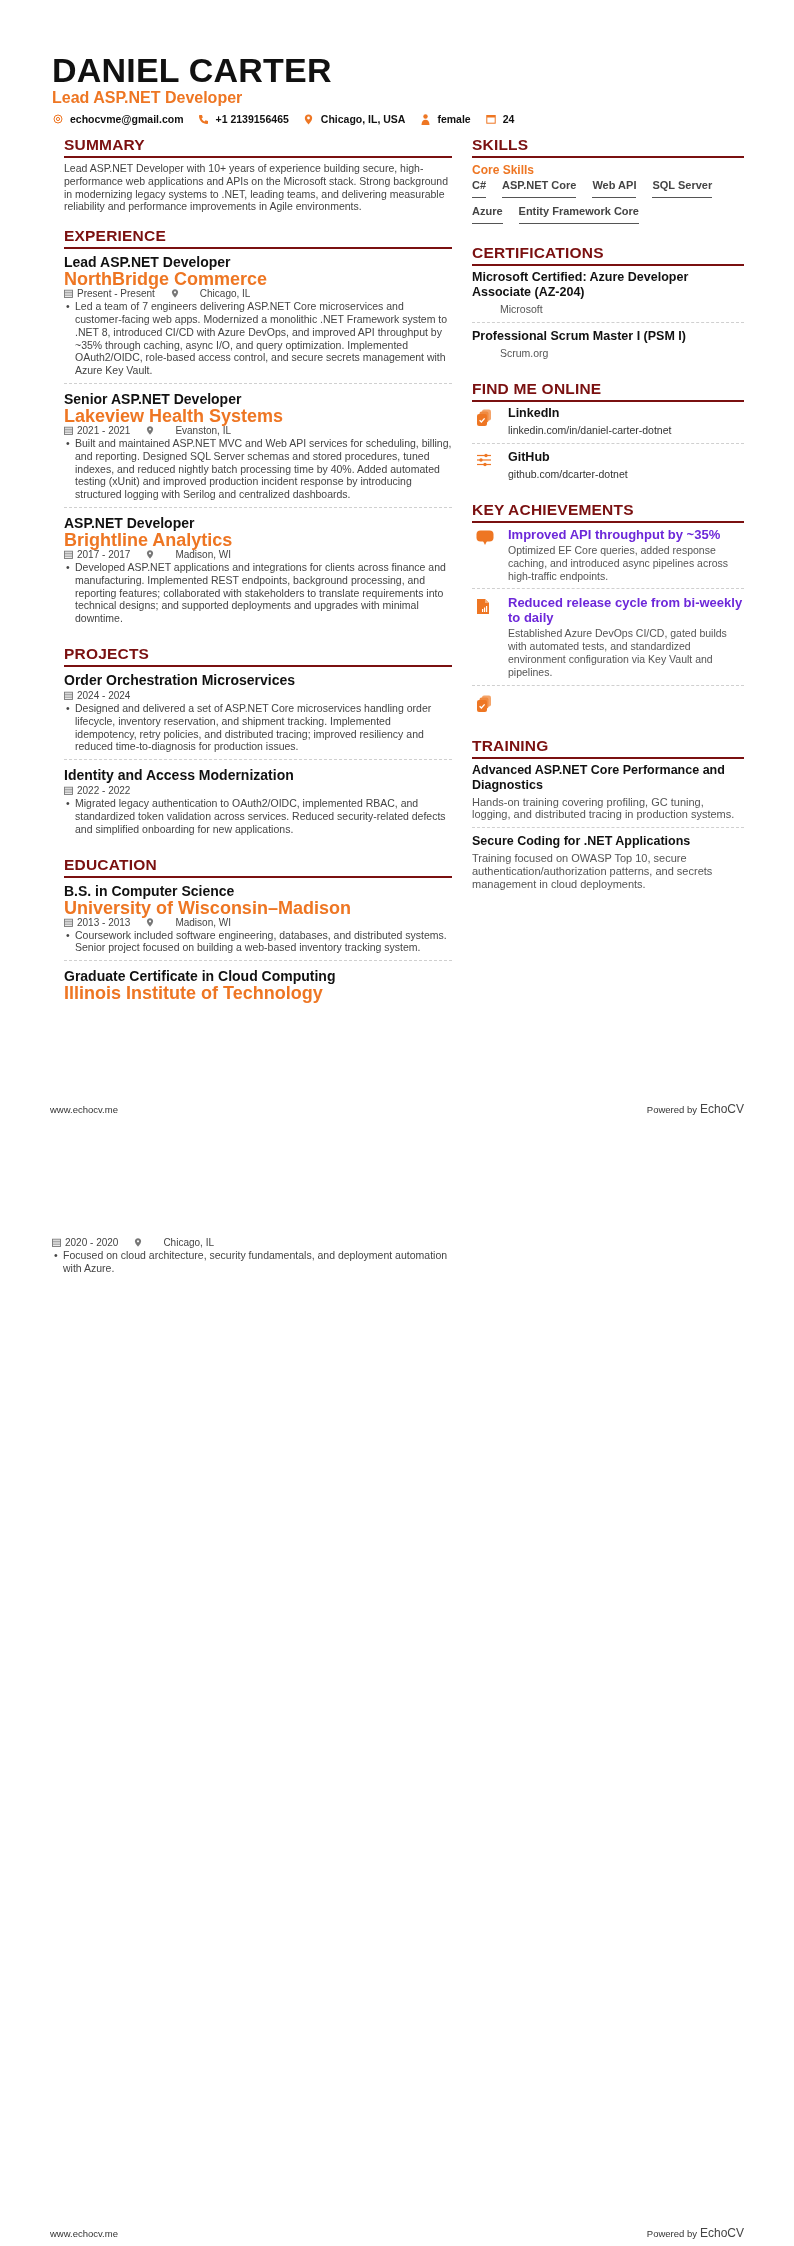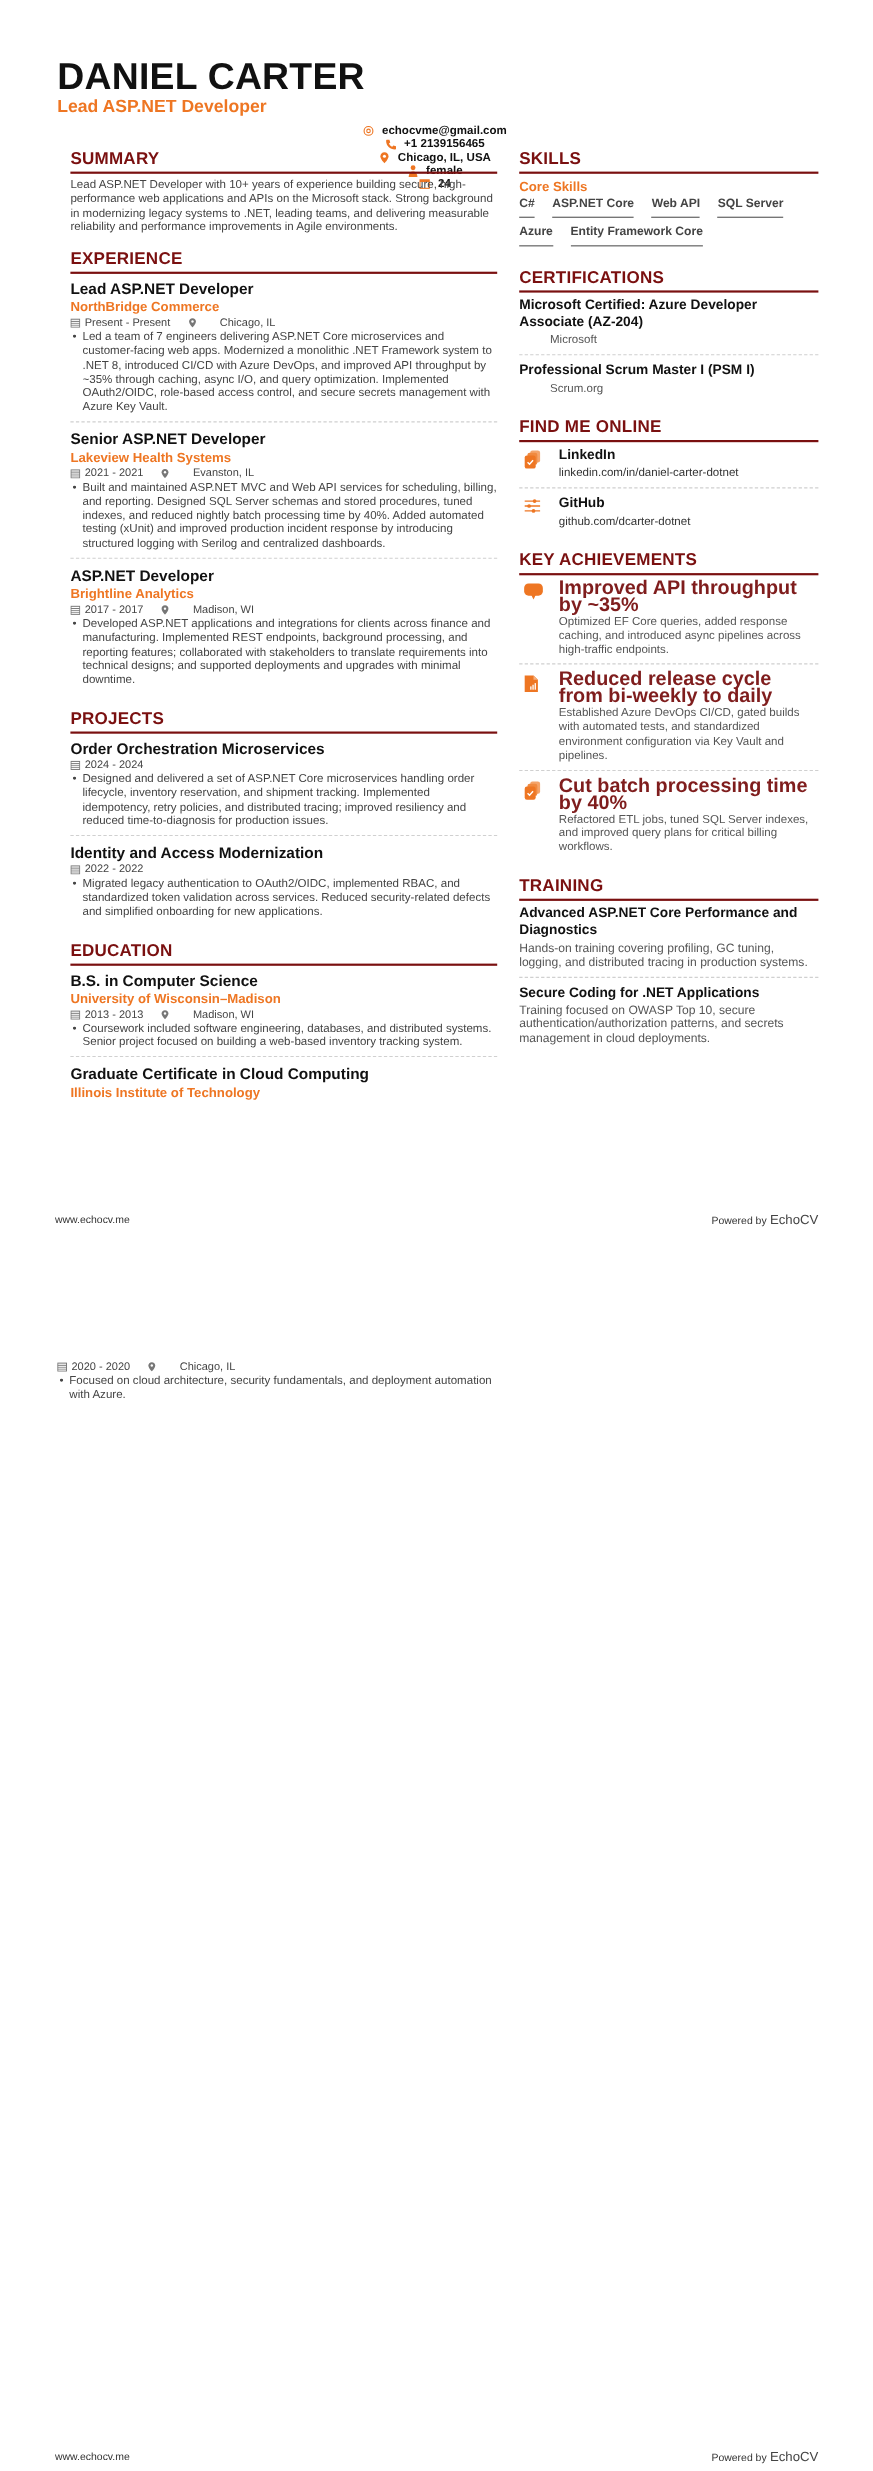--- a/index.html
+++ b/index.html
@@ -5,37 +5,37 @@
   * { box-sizing: border-box; margin: 0; padding: 0; }
   html, body { width: 794px; background: #ffffff; }
   body { font-family: "Liberation Sans", "DejaVu Sans", sans-serif; color: #222; position: relative; height: 2246px; overflow: hidden; }
 
   .page { position: absolute; left: 0; top: 0; width: 794px; }
 
   
   .header { position: absolute; left: 52px; top: 52px; width: 700px; }
   .name { font-size: 34px; font-weight: 700; color: #111; letter-spacing: 0.2px; line-height: 36px; }
   .role { font-size: 16px; font-weight: 700; color: #ee7623; line-height: 20px; margin-top: 0px; }
-  .contact { display: flex; align-items: center; margin-top: 5px; font-size: 10.5px; font-weight: 700; color: #111; flex-direction: column; }
+  .contact { display: flex; align-items: flex-start; margin-top: 5px; font-size: 10.5px; font-weight: 700; color: #111; }
   .contact-item { display: flex; align-items: center; margin-right: 14px; }
   .contact-item .ic { width: 12px; height: 12px; margin-right: 6px; display: inline-flex; align-items: center; justify-content: center; }
 
   
   .col-left { position: absolute; left: 64px; top: 136px; width: 388px; }
   .col-right { position: absolute; left: 472px; top: 136px; width: 272px; }
 
   .section-title { font-size: 15.5px; font-weight: 700; color: #7a1010; letter-spacing: 0.2px; line-height: 18px; padding-bottom: 2px; border-bottom: 2px solid #7a1010; margin-bottom: 4px; }
   .section { margin-bottom: 14px; }
 
   .text { font-size: 10.5px; color: #444; line-height: 12.8px; }
 
   .entry { padding-bottom: 6px; margin-bottom: 6px; border-bottom: 1px dashed #d0d0d0; }
   .entry:last-child { border-bottom: none; margin-bottom: 0; }
   .entry-title { font-size: 14px; font-weight: 700; color: #111; line-height: 18px; }
-  .entry-sub { font-size: 12px; font-weight: 700; color: #ee7623; line-height: 16px; }
+  .entry-sub { font-size: 18px; font-weight: 700; color: #ee7623; line-height: 16px; }
   .meta { display: flex; align-items: center; font-size: 10px; color: #444; line-height: 13px; }
   .meta .ic { width: 9px; height: 9px; margin-right: 4px; display: inline-flex; }
   .meta .loc { display: flex; align-items: center; margin-left: 16px; gap: 16px; }
   .bullet { display: flex; font-size: 10.5px; color: #444; line-height: 12.8px; }
   .bullet .dot { width: 11px; flex: none; padding-left: 2px; }
 
   
   .skills-sub { font-size: 12px; font-weight: 700; color: #ee7623; line-height: 16px; }
   .skill-tags { display: flex; flex-wrap: wrap; }
   .skill-tag { font-size: 11px; font-weight: 700; color: #444; padding-bottom: 5px; border-bottom: 1.5px solid #555; margin-right: 16px; margin-bottom: 6px; line-height: 14px; }
@@ -45,21 +45,21 @@
 
   .link-row { display: flex; padding-bottom: 6px; margin-bottom: 6px; border-bottom: 1px dashed #d0d0d0; }
   .link-row:last-child { border-bottom: none; margin-bottom: 0; }
   .link-icon { width: 36px; flex: none; padding-top: 3px; padding-left: 4px; }
   .link-name { font-size: 12.5px; font-weight: 700; color: #111; line-height: 15px; }
   .link-url { font-size: 10.5px; color: #333; line-height: 14px; margin-top: 2px; }
 
   .ach-row { display: flex; padding-bottom: 6px; margin-bottom: 6px; border-bottom: 1px dashed #d0d0d0; }
   .ach-row:last-child { border-bottom: none; margin-bottom: 0; }
   .ach-icon { width: 36px; flex: none; padding-top: 3px; padding-left: 4px; }
-  .ach-title { font-size: 18px; font-weight: 700; color: #7f1d1d; line-height: 15px; }
+  .ach-title { font-size: 13px; font-weight: 700; color: #6d28d9; line-height: 15px; }
   .ach-desc { font-size: 10.5px; color: #555; line-height: 12.8px; margin-top: 2px; }
 
   .train-title { font-size: 12.5px; font-weight: 700; color: #111; line-height: 15px; }
   .train-desc { font-size: 11px; color: #555; line-height: 12.8px; margin-top: 3px; }
 
   .footer { position: absolute; left: 50px; width: 694px; display: flex; justify-content: space-between; align-items: center; font-size: 9.5px; color: #333; gap: 31px; }
   .footer .powered { font-size: 9.5px; color: #333; }
   .footer .brand { font-size: 12px; color: #444; margin-left: 3px; }
 
   .overflow { position: absolute; left: 52px; top: 1236px; width: 400px; }
@@ -391,24 +391,20 @@
       </div>
       <div class="ach-row">
         <div class="ach-icon">
           <svg width="16" height="18" viewBox="0 0 16 18">
               <rect x="6" y="0.5" width="9" height="11" rx="2" fill="#f4a46a"></rect>
               <rect x="3.5" y="2.5" width="9" height="11" rx="2" fill="#f08a40"></rect>
               <rect x="1" y="5" width="10" height="12" rx="2" fill="#ee7623"></rect>
               <path d="M3.6 11.2 L5.4 13 L8.6 9.4" fill="none" stroke="#fff" stroke-width="1.3"></path>
             </svg>
         </div>
-        <div>
-          <div class="ach-title">Cut batch processing time by 40%</div>
-          <div class="ach-desc">Refactored ETL jobs, tuned SQL Server indexes, and improved query plans for critical billing workflows.</div>
-        </div>
       </div>
     </div>
 
     <div class="section">
       <div class="section-title">TRAINING</div>
       <div class="entry">
         <div class="train-title">Advanced ASP.NET Core Performance and Diagnostics</div>
         <div class="train-desc">Hands-on training covering profiling, GC tuning, logging, and distributed tracing in production systems.</div>
       </div>
       <div class="entry">

